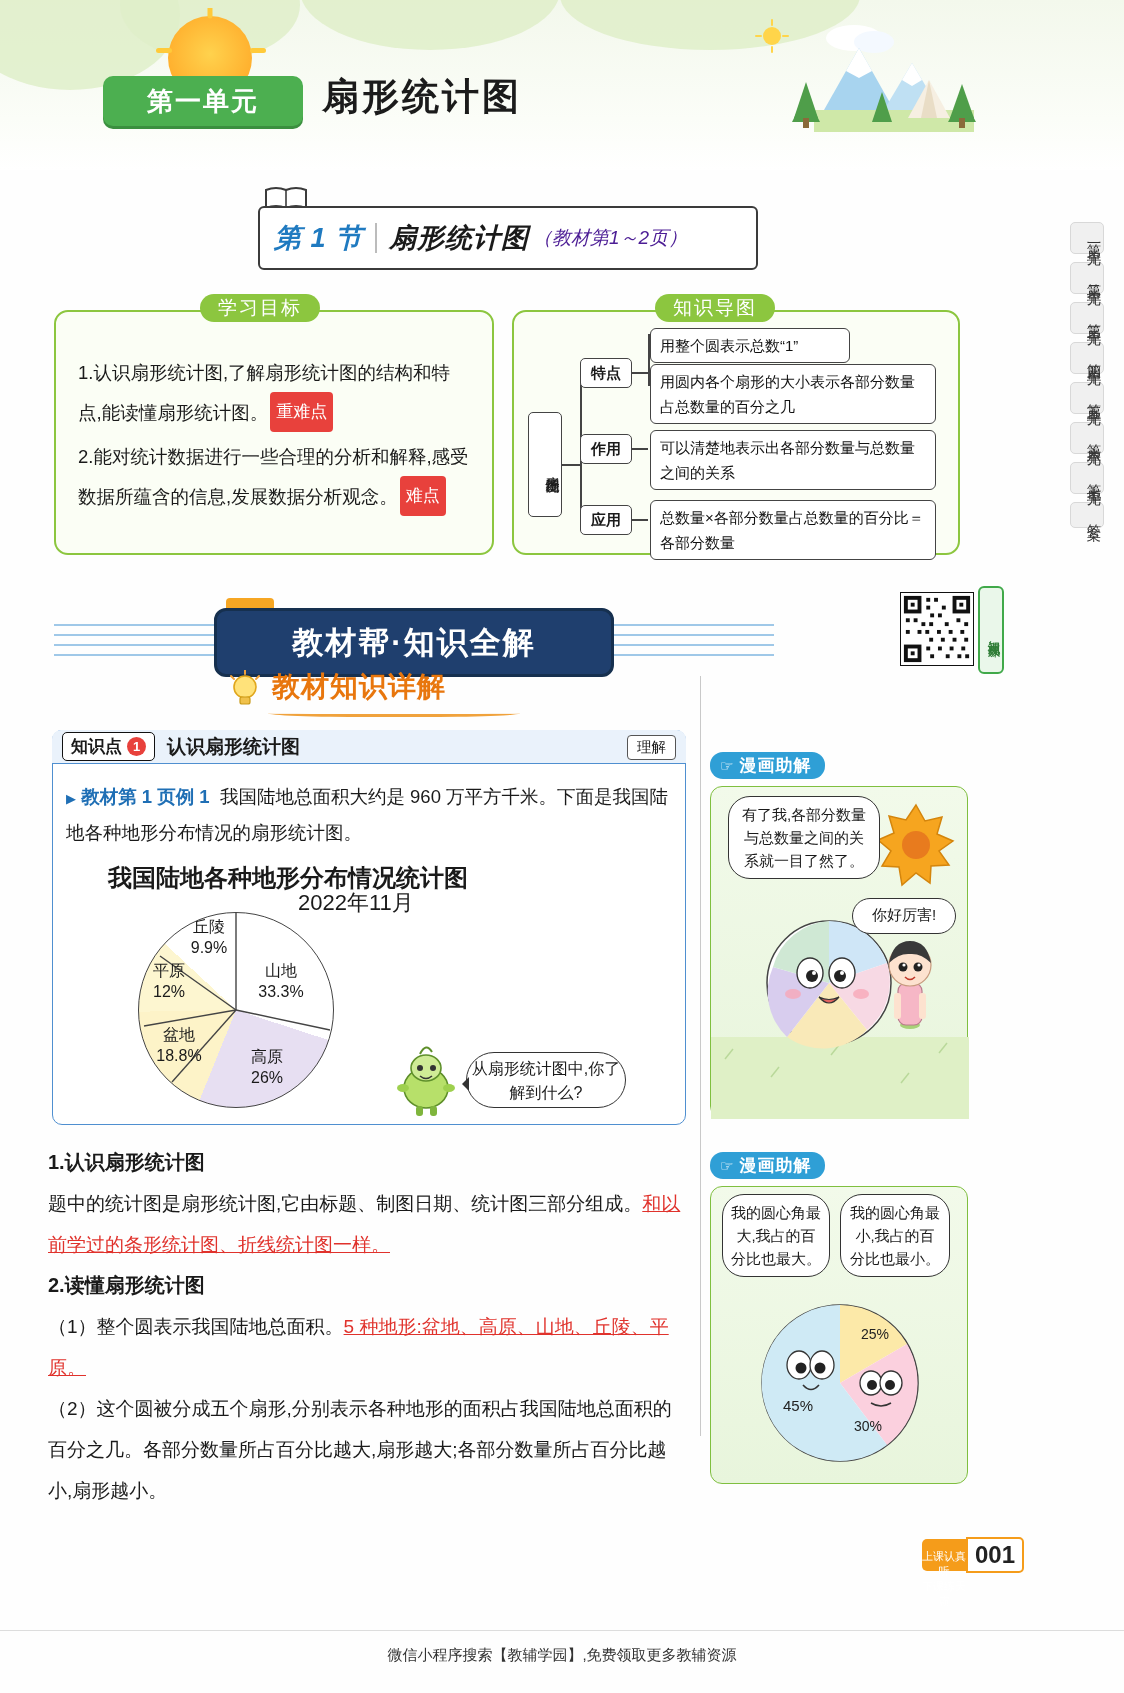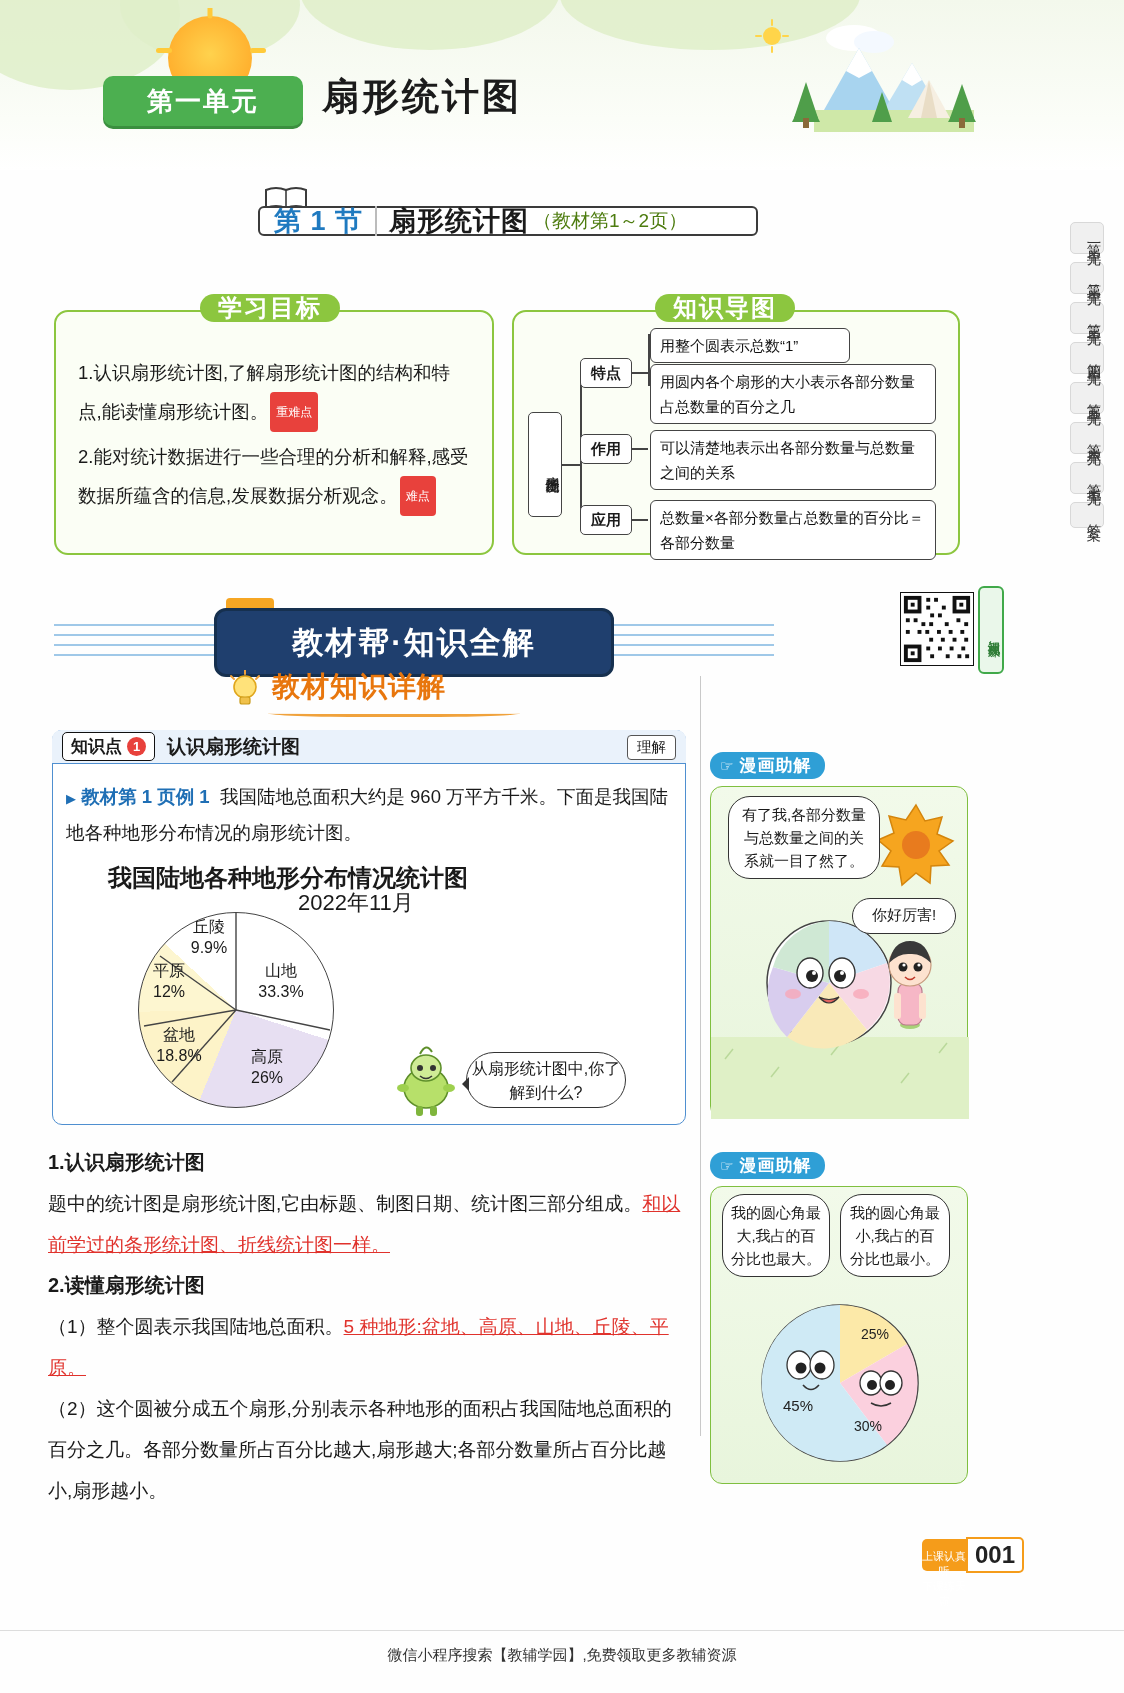--- a/index.html
+++ b/index.html
@@ -49,50 +49,50 @@
   }
 
   
   .camp { position:absolute; right:140px; top:18px; width:230px; height:130px; }
 
   
   .sec-head {
     position:absolute; left:258px; top:198px; width:520px; height:56px;
   }
   .sec-box {
-    position:absolute; left:0; top:8px; width:500px; height:30px;
+    position:absolute; left:0; top:8px; width:500px; height:64px;
     border:2.5px solid #3b3b3b; border-radius:6px; background:#fff;
-    display:flex; align-items:center;
+    display:flex; align-items:center;font-style:italic;
   }
   .sec-num {
     margin-left:14px; font-size:27px; font-weight:bold; color:#1f7ac0; letter-spacing:1px;
   }
   .sec-div { width:2px; height:30px; background:#bcbcbc; margin:0 12px; }
   .sec-name { font-size:27px; font-weight:bold; letter-spacing:1px; }
-  .sec-src { font-size:19px; color:#4d7c0f; margin-left:4px; }
+  .sec-src { font-size:19px; color:#4c1d95; margin-left:4px; }
   .bookmark {
     position:absolute; left:6px; top:-12px; width:44px; height:24px;
   }
 
   
   .panel-label {
     position:absolute; height:28px; border-radius:14px;
     display:flex; align-items:center; justify-content:center;
-    color:#fff; font-size:24px; font-weight:bold; letter-spacing:2px;
+    color:#fff; font-size:19px; font-weight:normal; letter-spacing:2px;
     padding:0 18px;
   }
   .goal-box {
     position:absolute; left:54px; top:310px; width:440px; height:245px;
     border:2px solid #8cc63f; border-radius:14px; background:#fbfef5;
   }
   .goal-label { left:200px; top:294px; background:#8cc63f; }
   .goal-inner { padding:42px 22px 10px 22px; font-size:18.5px; line-height:38px; color:#1a1a1a;}
   .goal-inner p { margin:0 0 6px 0; }
   .tag-red {
-    display:inline-block; background:#e8413c; color:#fff; font-size:12px;
+    display:inline-block; background:#e8413c; color:#fff; font-size:17px;
     padding:1px 6px; border-radius:4px; vertical-align:2px; margin-left:2px;
   }
 
   .map-box {
     position:absolute; left:512px; top:310px; width:448px; height:245px;
     border:2px solid #8cc63f; border-radius:14px; background:#fbfef5;
   }
   .map-label { left:655px; top:294px; background:#8cc63f; }
 
   .mm-root {

